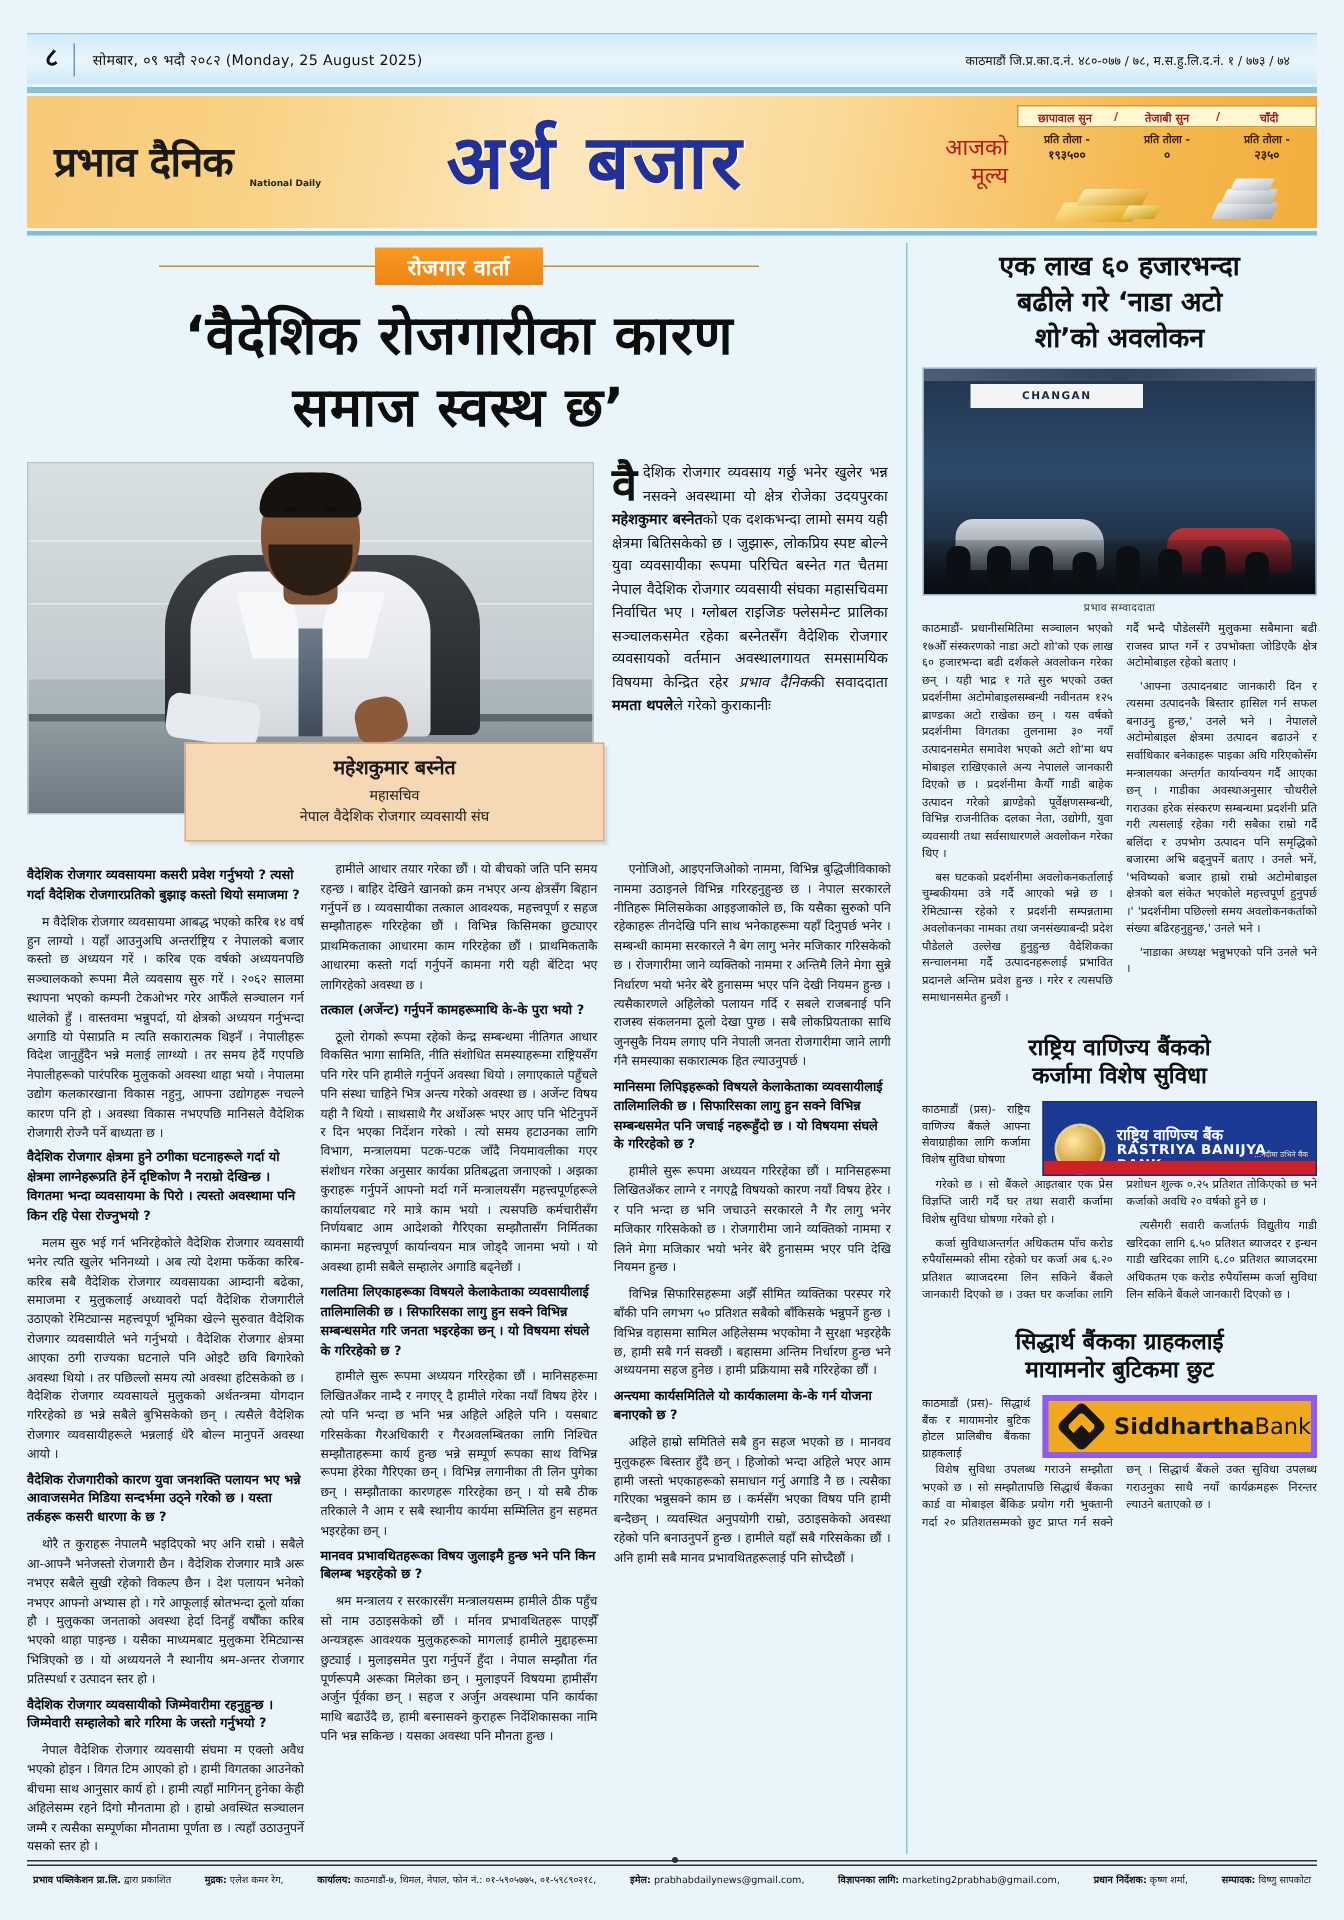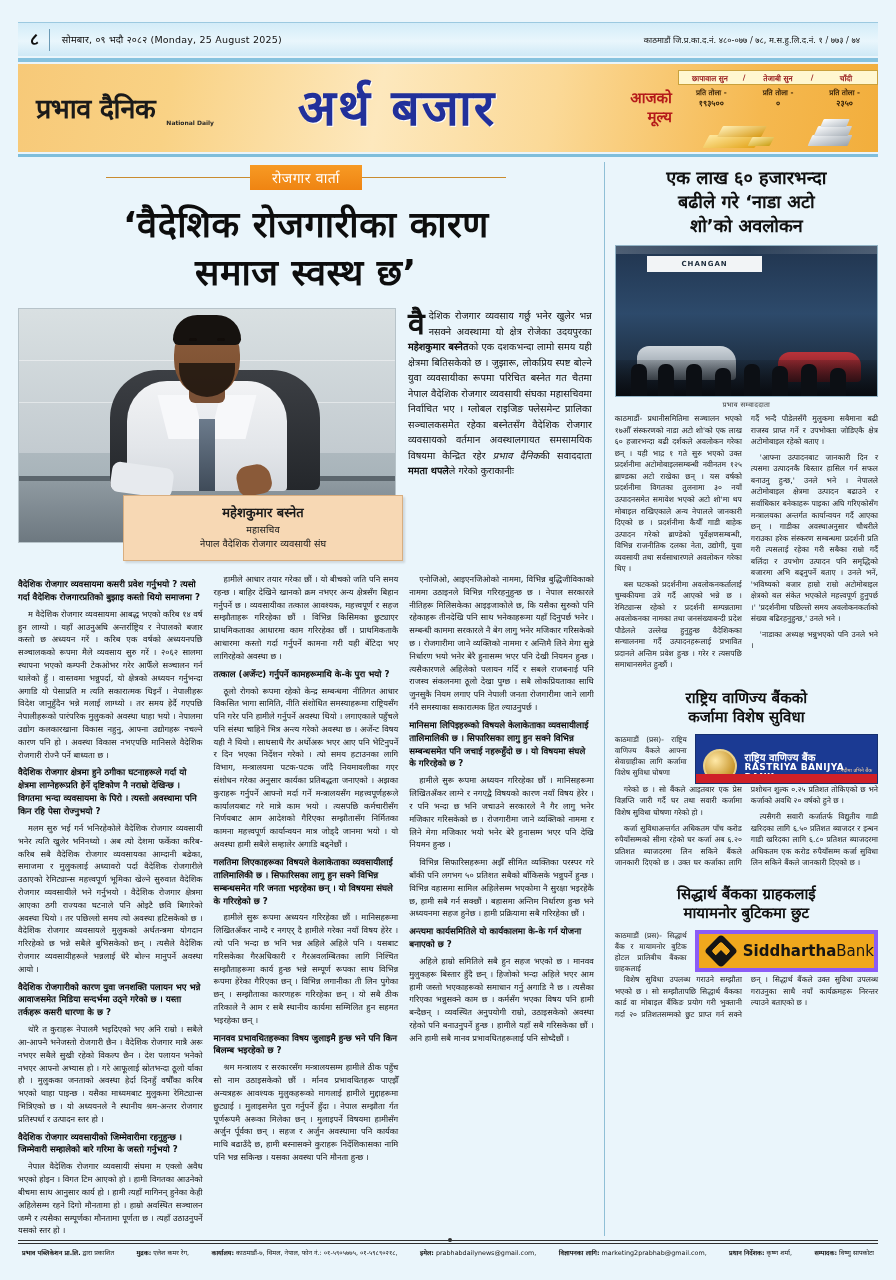--- a/index.html
+++ b/index.html
@@ -56,21 +56,21 @@
   }
   .section-title {
     flex: 1; text-align: center;
     font-size: 50px; font-weight: 800; color: #22309a;
     letter-spacing: 2px; line-height: 1;
     text-shadow: 1px 1px 0 #fff;
     margin-left: -40px;
   }
   .today-price {
     width: 72px; text-align: right; line-height: 1.25;
-    font-size: 15px; font-weight: 700; color: #b51a1a;
+    font-size: 15px; font-weight: 400; color: #b51a1a;
     padding-right: 6px;
   }
   .rates {
     width: 200px; height: 100%; position: relative; padding-top: 6px;
   }
   .rates-head {
     display: flex; background: #fff7d0; border: 1px solid #c9a13c;
     font-size: 7.4px; font-weight: 700; color: #9a2121; text-align: center;
   }
   .rates-head div { flex: 1; padding: 1.5px 0; }
@@ -116,21 +116,21 @@
     display: flex; align-items: center; justify-content: center;
   }
   .kicker-wrap::before, .kicker-wrap::after {
     content: ""; position: absolute; top: 50%; height: 1px; background: #c98b2f; width: 165px;
   }
   .kicker-wrap::before { left: 88px; }
   .kicker-wrap::after  { right: 88px; }
   .kicker {
     position: relative; z-index: 2;
     background: linear-gradient(180deg,#f79a24,#ef8412);
-    color: #fff; font-size: 14px; font-weight: 400;
+    color: #fff; font-size: 14px; font-weight: 700;
     padding: 3px 22px; letter-spacing: .5px;
   }
 
   
   .headline {
     text-align: center; color: #0d0d0d;
     font-size: 36px; font-weight: 700; line-height: 1.32;
     padding: 12px 30px 6px;
     letter-spacing: .5px;
   }

